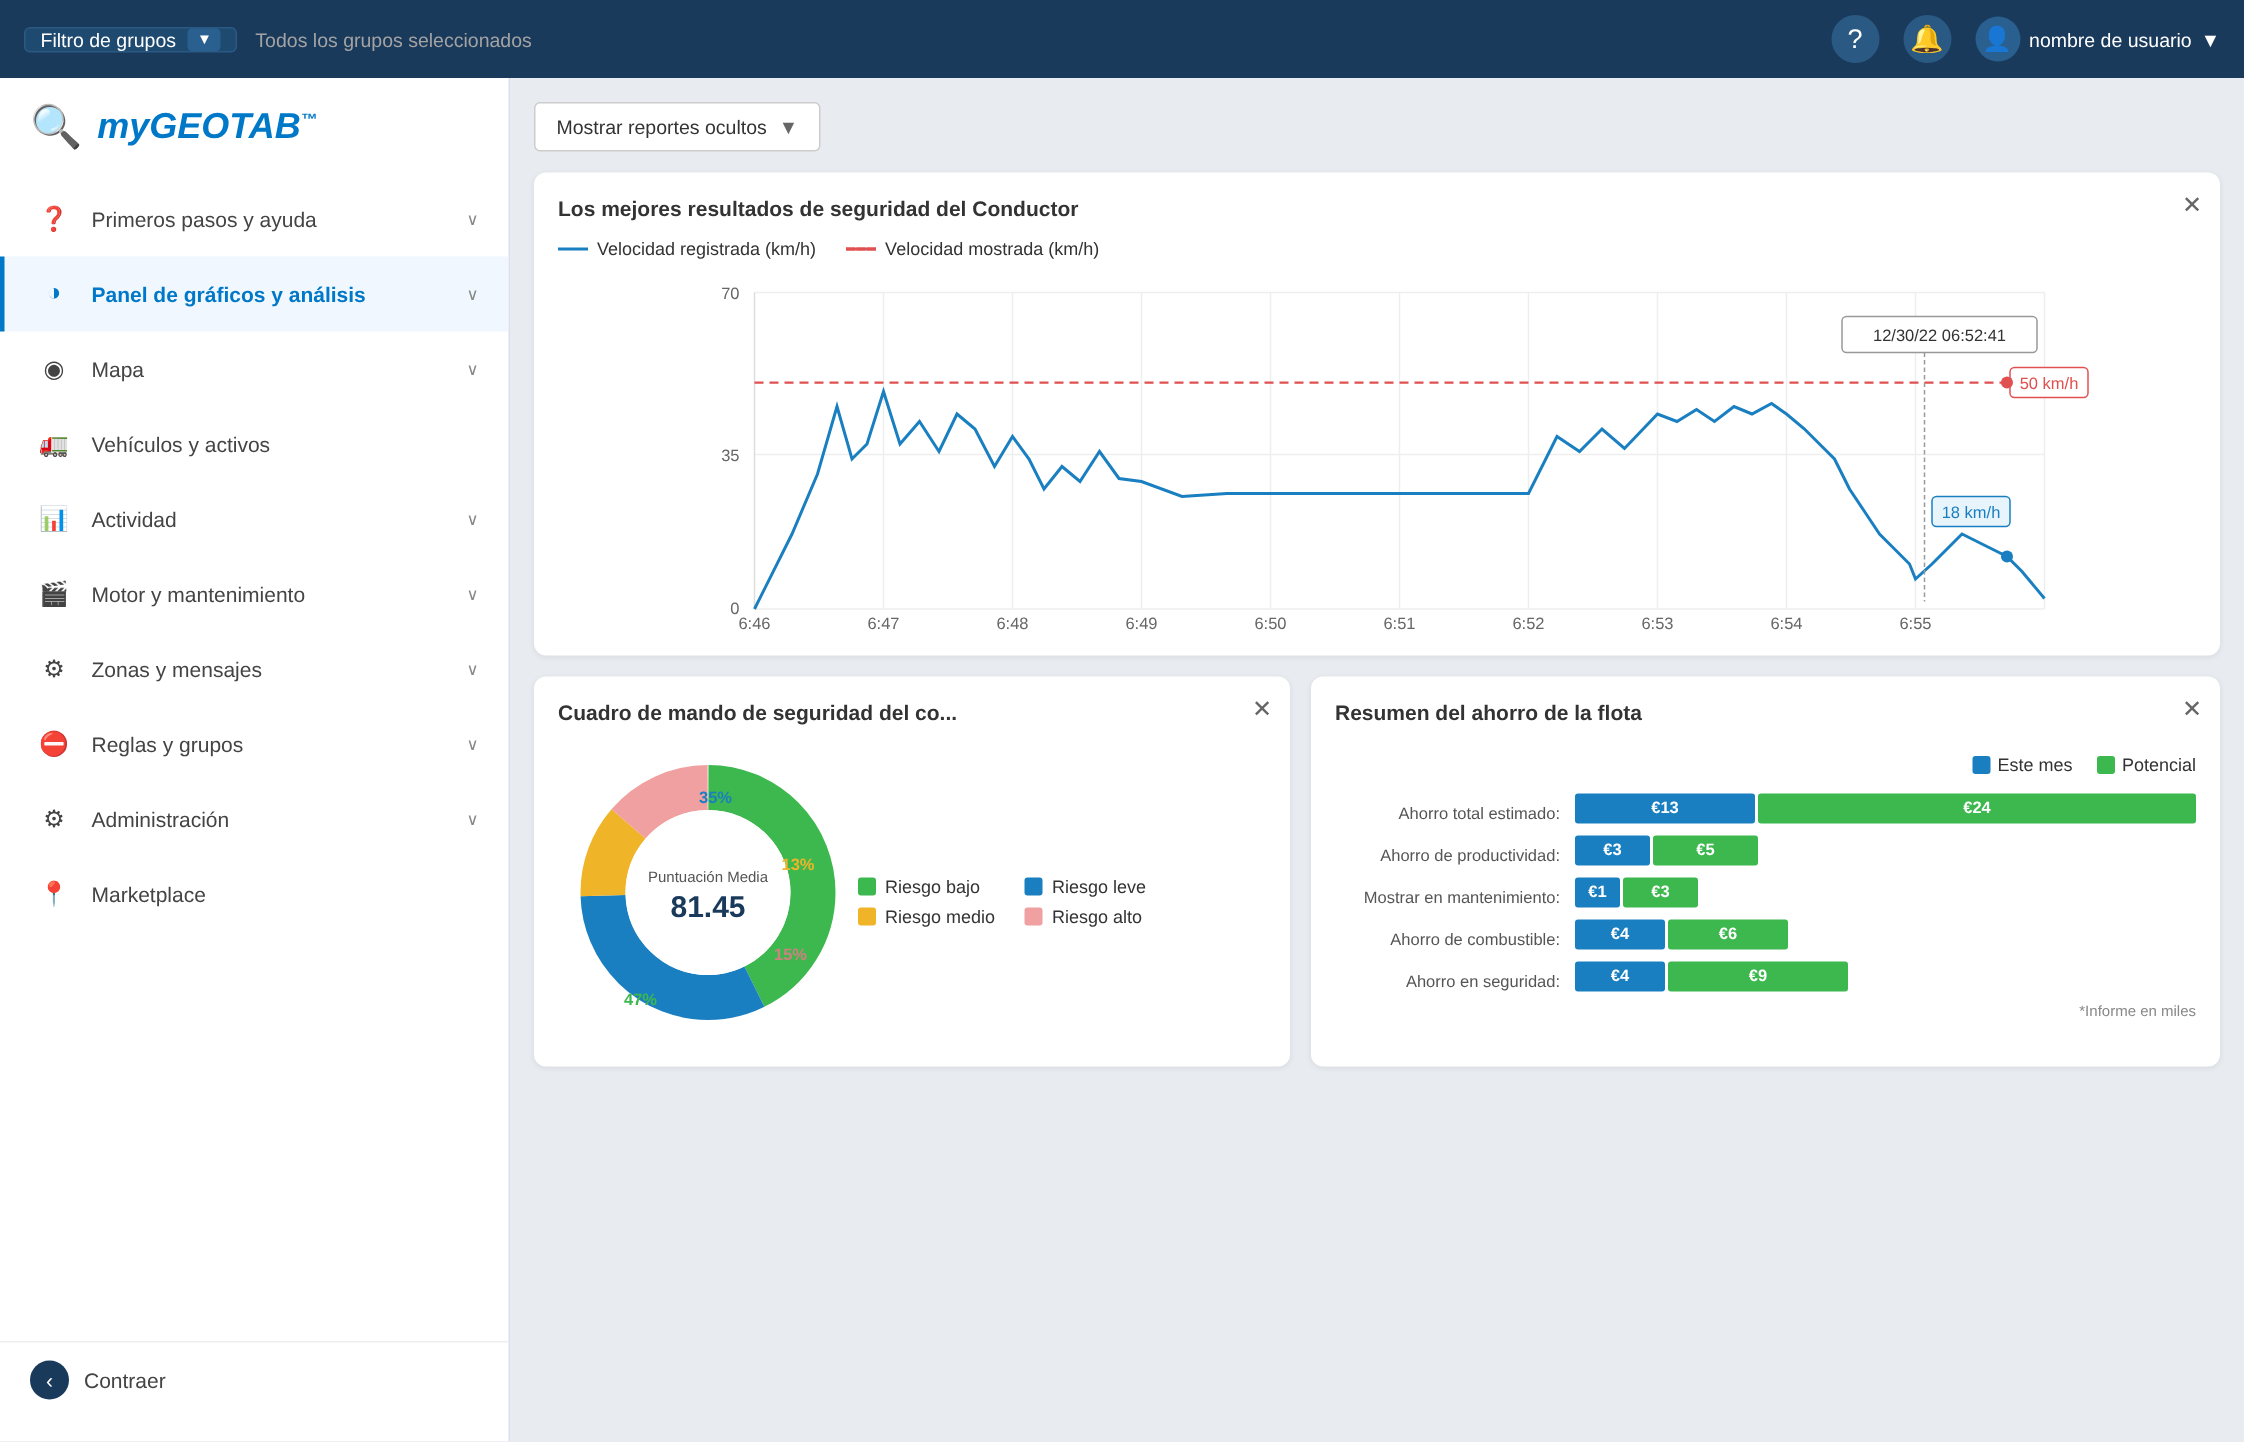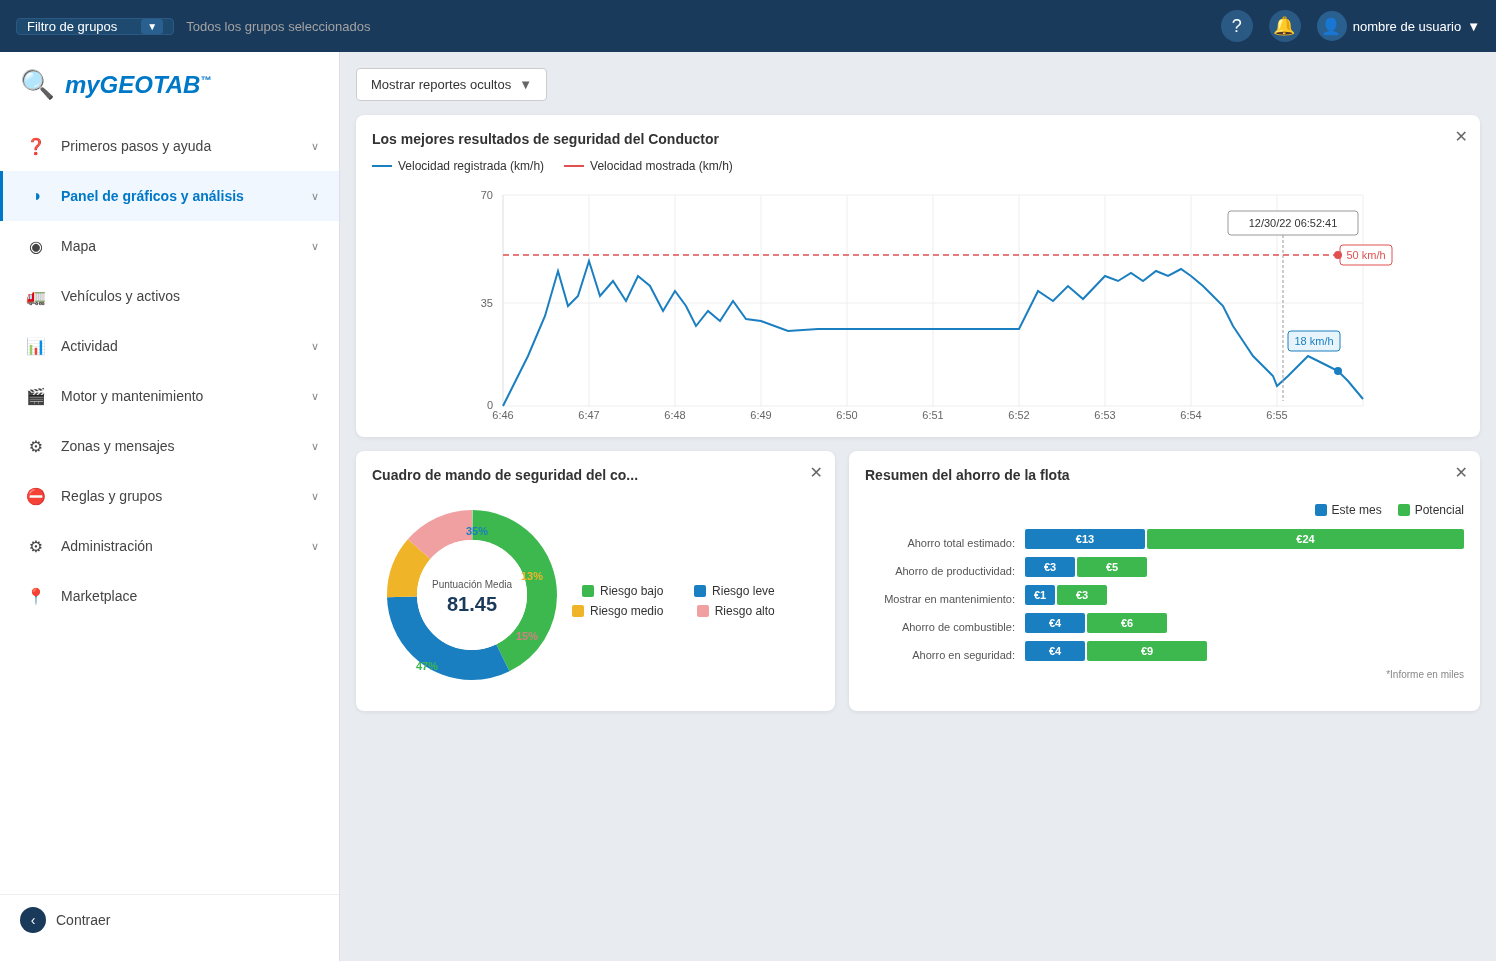--- a/index.html
+++ b/index.html
@@ -14,21 +14,21 @@
       padding: 0 16px;
       gap: 12px;
     }
     .group-filter {
       display: flex;
       background: #1e4a70;
       border: 1px solid #2a5a84;
       border-radius: 4px;
       padding: 0 10px;
       color: #fff;
-      gap: 24px;
+      gap: 8px;
       cursor: pointer;
     }
     .group-filter span { font-size: 13px; }
     .group-filter .arrow { font-size: 10px; background: #2a6090; padding: 2px 6px; border-radius: 3px; }
     .group-label { color: #a3a3a3; font-size: 13px; }
     .nav-right { margin-left: auto; display: flex; align-items: center; gap: 16px; }
     .nav-icon { color: #fff; font-size: 18px; cursor: pointer; background: #2a5a84; border-radius: 50%; width: 32px; height: 32px; display: flex; align-items: center; justify-content: center; }
     .user-btn { color: #fff; display: flex; align-items: center; gap: 6px; cursor: pointer; font-size: 13px; }
     .user-avatar { background: #2a6090; border-radius: 50%; width: 30px; height: 30px; display: flex; align-items: center; justify-content: center; color: #fff; font-size: 16px; }
 
@@ -176,21 +176,21 @@
       width: 200px;
       height: 200px;
     }
     .donut-legend {
       display: grid;
       grid-template-columns: 1fr 1fr;
       gap: 6px 20px;
       margin-top: 12px;
       font-size: 12px;
     }
-    .donut-legend-item { display: flex; align-items: center; gap: 6px; justify-content: flex-end; }
+    .donut-legend-item { display: flex; align-items: center; gap: 6px; }
     .legend-dot { width: 12px; height: 12px; border-radius: 2px; flex-shrink: 0; }
 
     
     .fleet-chart {
       padding: 8px 0;
     }
     .fleet-legend {
       display: flex;
       justify-content: flex-end;
       gap: 16px;
@@ -519,21 +519,21 @@
               <span>Potencial</span>
             </div>
           </div>
 
           <div id="bar-rows-container">
 
           <div class="bar-row">
     <div class="bar-label">Ahorro total estimado:</div>
     <div class="bar-group">
       <div class="bar-segment bar-blue" style="width:120px">€13</div>
-      <div class="bar-segment bar-green" style="width:317px">€24</div>
+      <div class="bar-segment bar-green" style="width:292px">€24</div>
     </div>
   </div>
               <div class="bar-row">
     <div class="bar-label">Ahorro de productividad:</div>
     <div class="bar-group">
       <div class="bar-segment bar-blue" style="width:50px">€3</div>
       <div class="bar-segment bar-green" style="width:70px">€5</div>
     </div>
   </div>
               <div class="bar-row">

